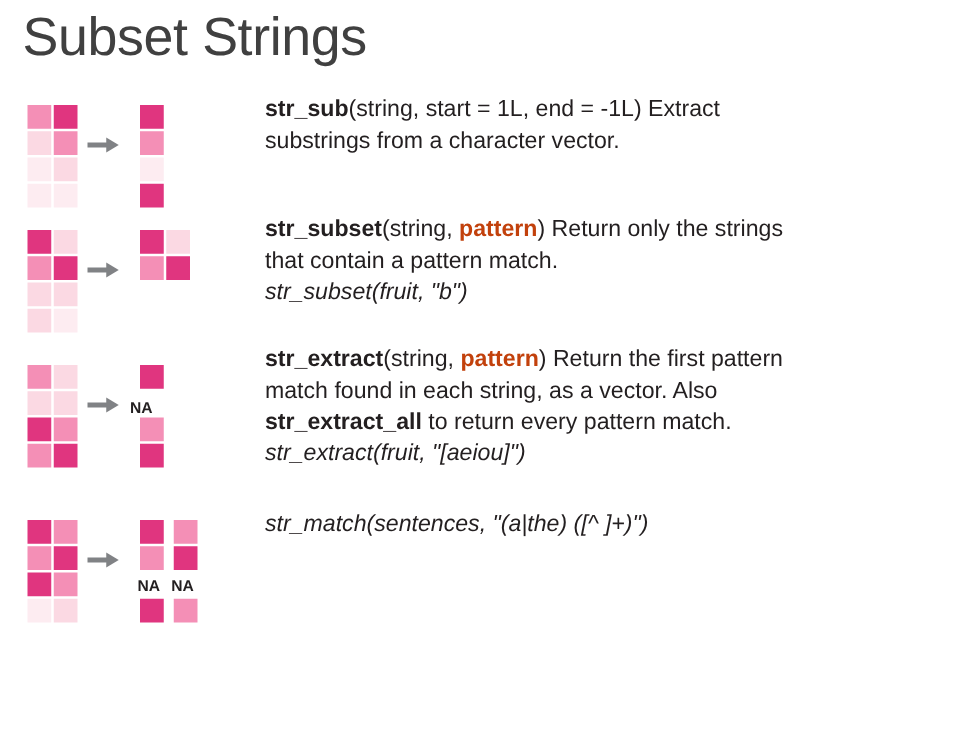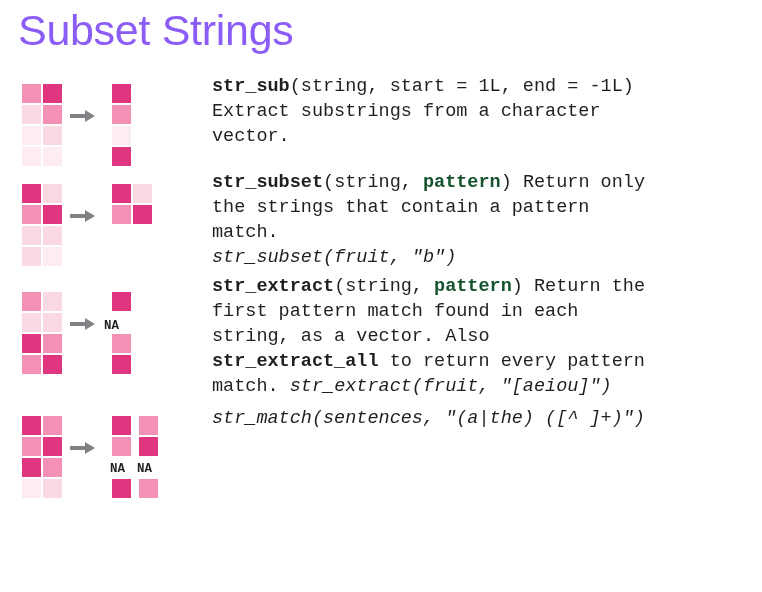--- a/index.html
+++ b/index.html
@@ -19,30 +19,29 @@
     width: 762px;
     height: 592px;
     box-sizing: border-box;
   }
   .page-title {
     position: absolute;
     left: 18px;
     top: 2px;
     font-size: 43px;
     line-height: 56px;
-    color: #8b5cf6;
+    color: #404040;
     font-weight: 400;
     letter-spacing: -0.3px;
   }
   .rows {
     position: absolute;
     left: 0;
     top: 74px;
     width: 672px;
-    font-family: Liberation Mono, monospace;
   }
   .row {
     position: relative;
     display: flex;
     align-items: flex-start;
   }
   .glyph-col {
     width: 212px;
     flex: 0 0 212px;
     position: relative;
@@ -51,21 +50,21 @@
   .text-col {
     flex: 1 1 auto;
     padding-right: 10px;
   }
   .desc {
     font-size: 18.5px;
     line-height: 25px;
     color: #231f20;
   }
   .desc b { font-weight: bold; }
-  .pat { color: #14532d; font-weight: bold; }
+  .pat { color: #c2410c; font-weight: bold; }
   .code {
     font-style: italic;
     font-size: 18.5px;
     line-height: 25px;
     color: #231f20;
   }
   
   .grid {
     position: absolute;
   }

